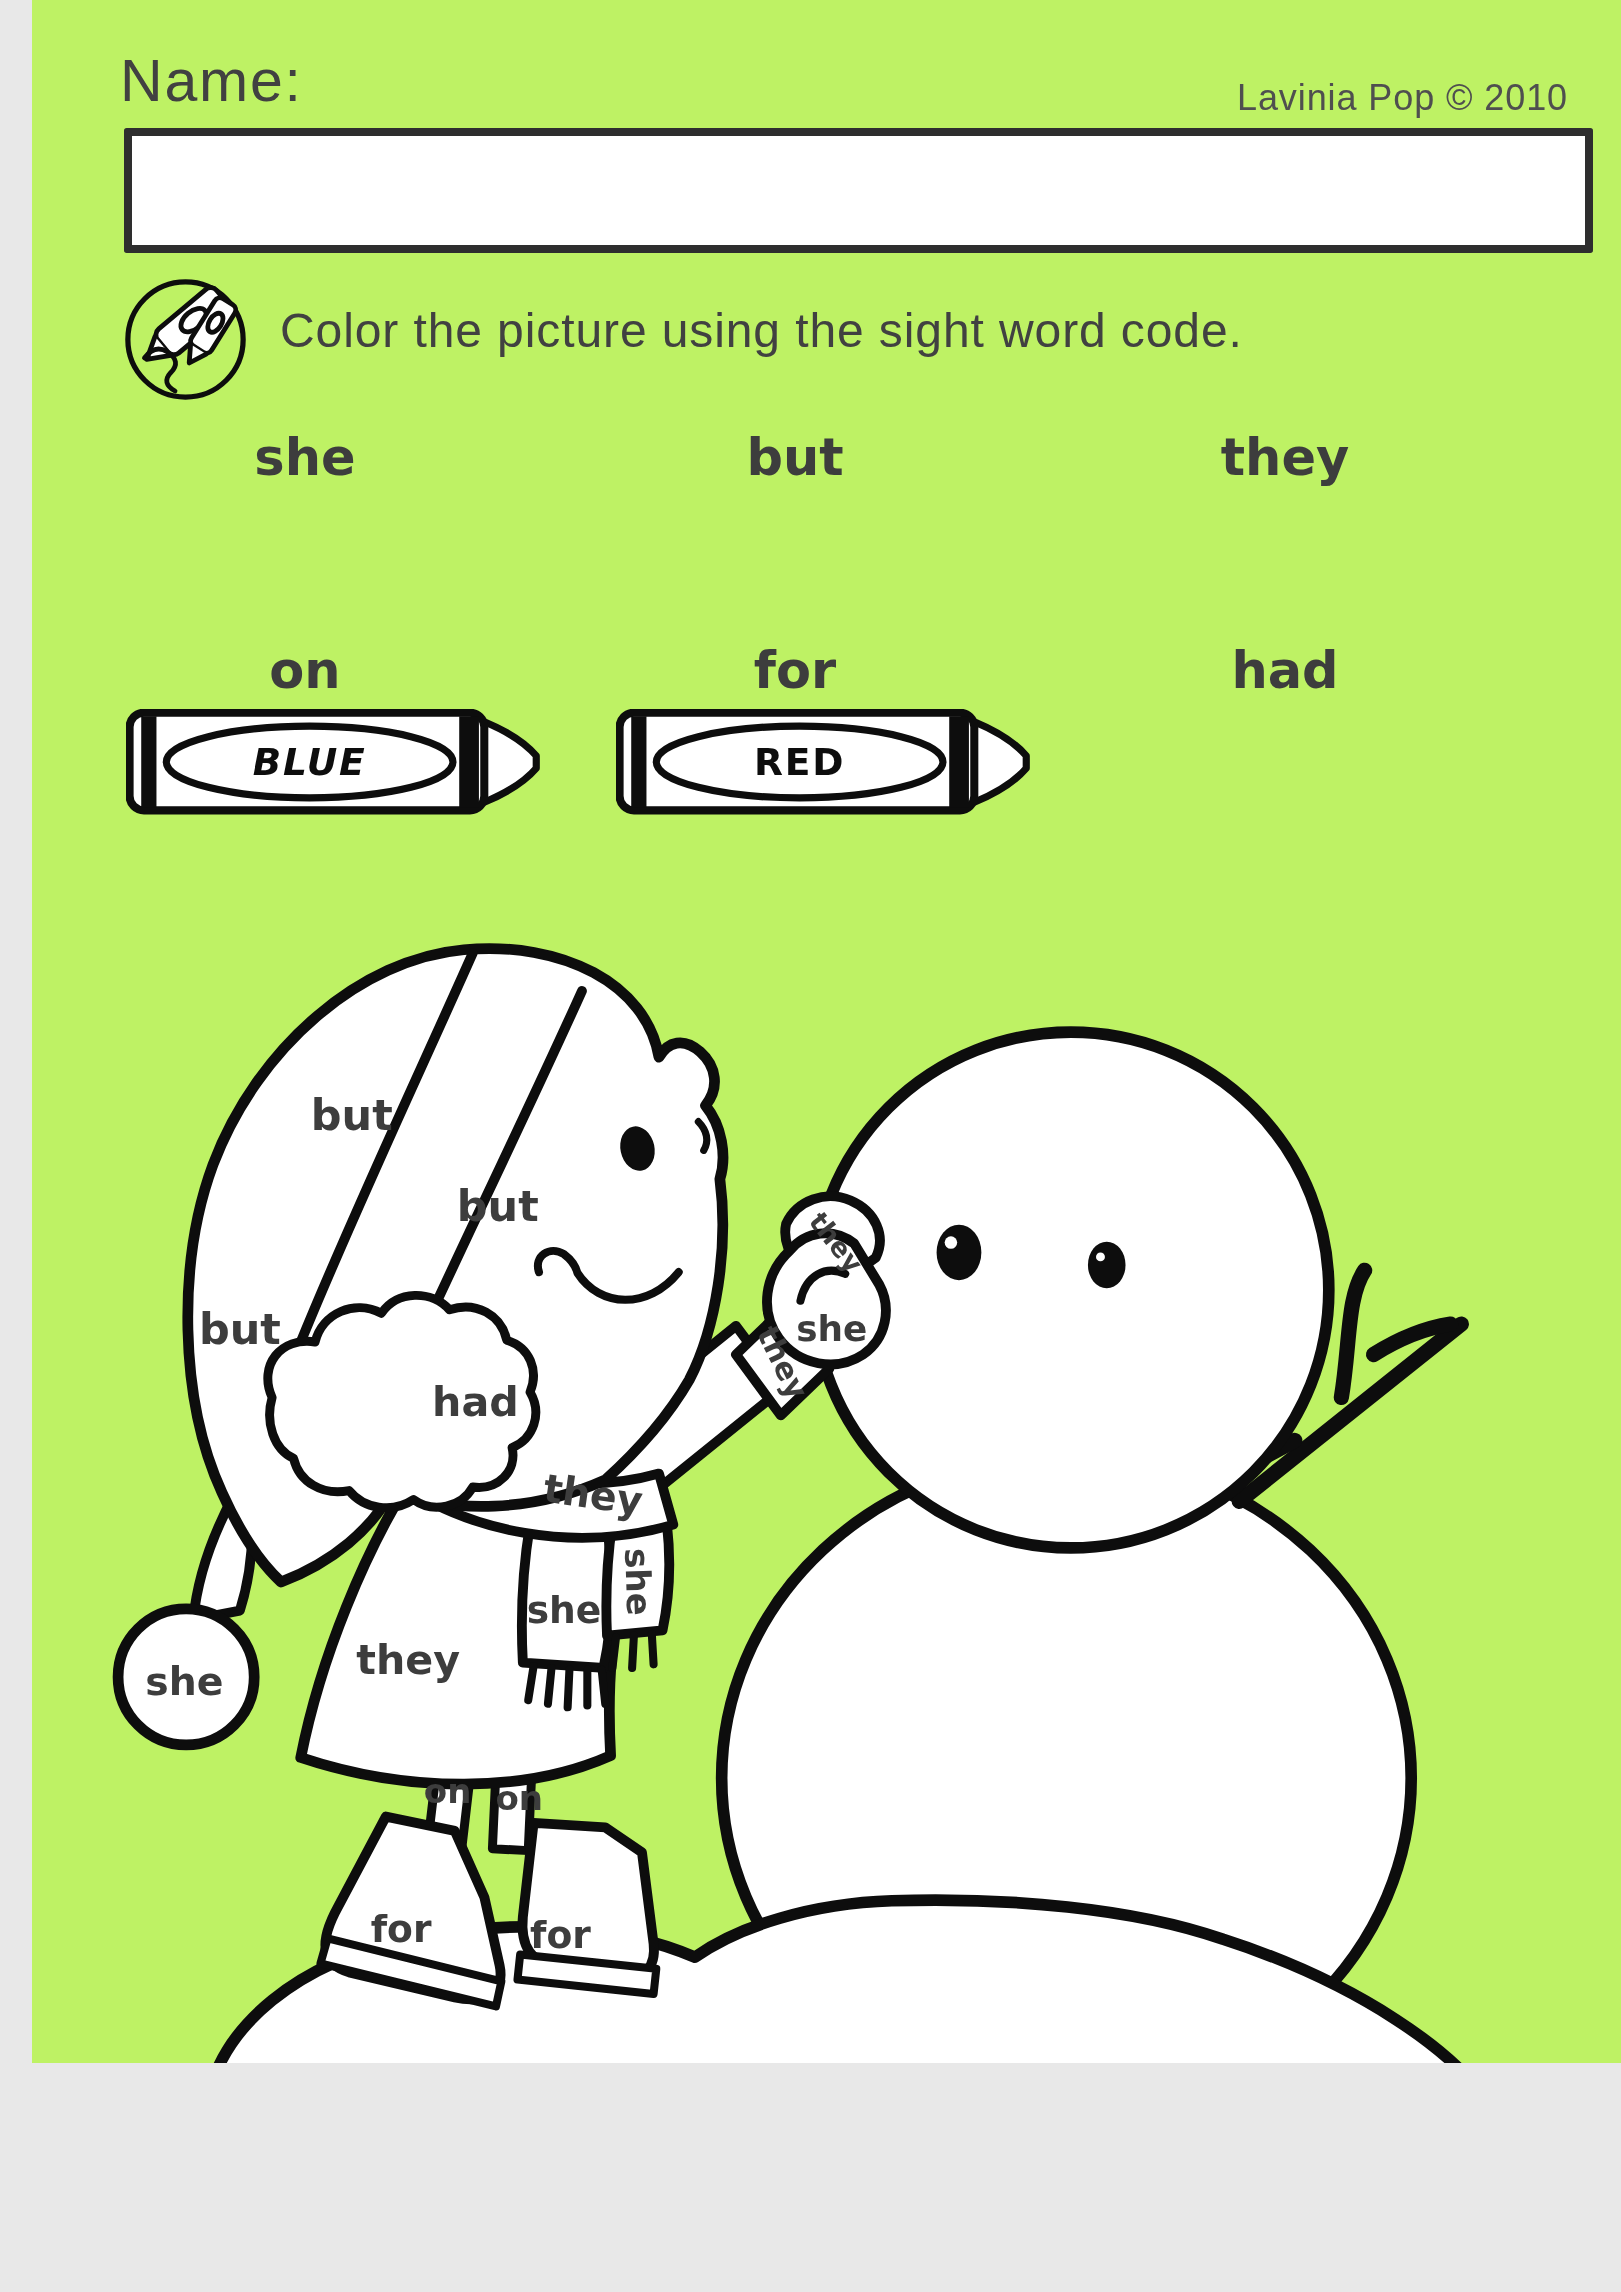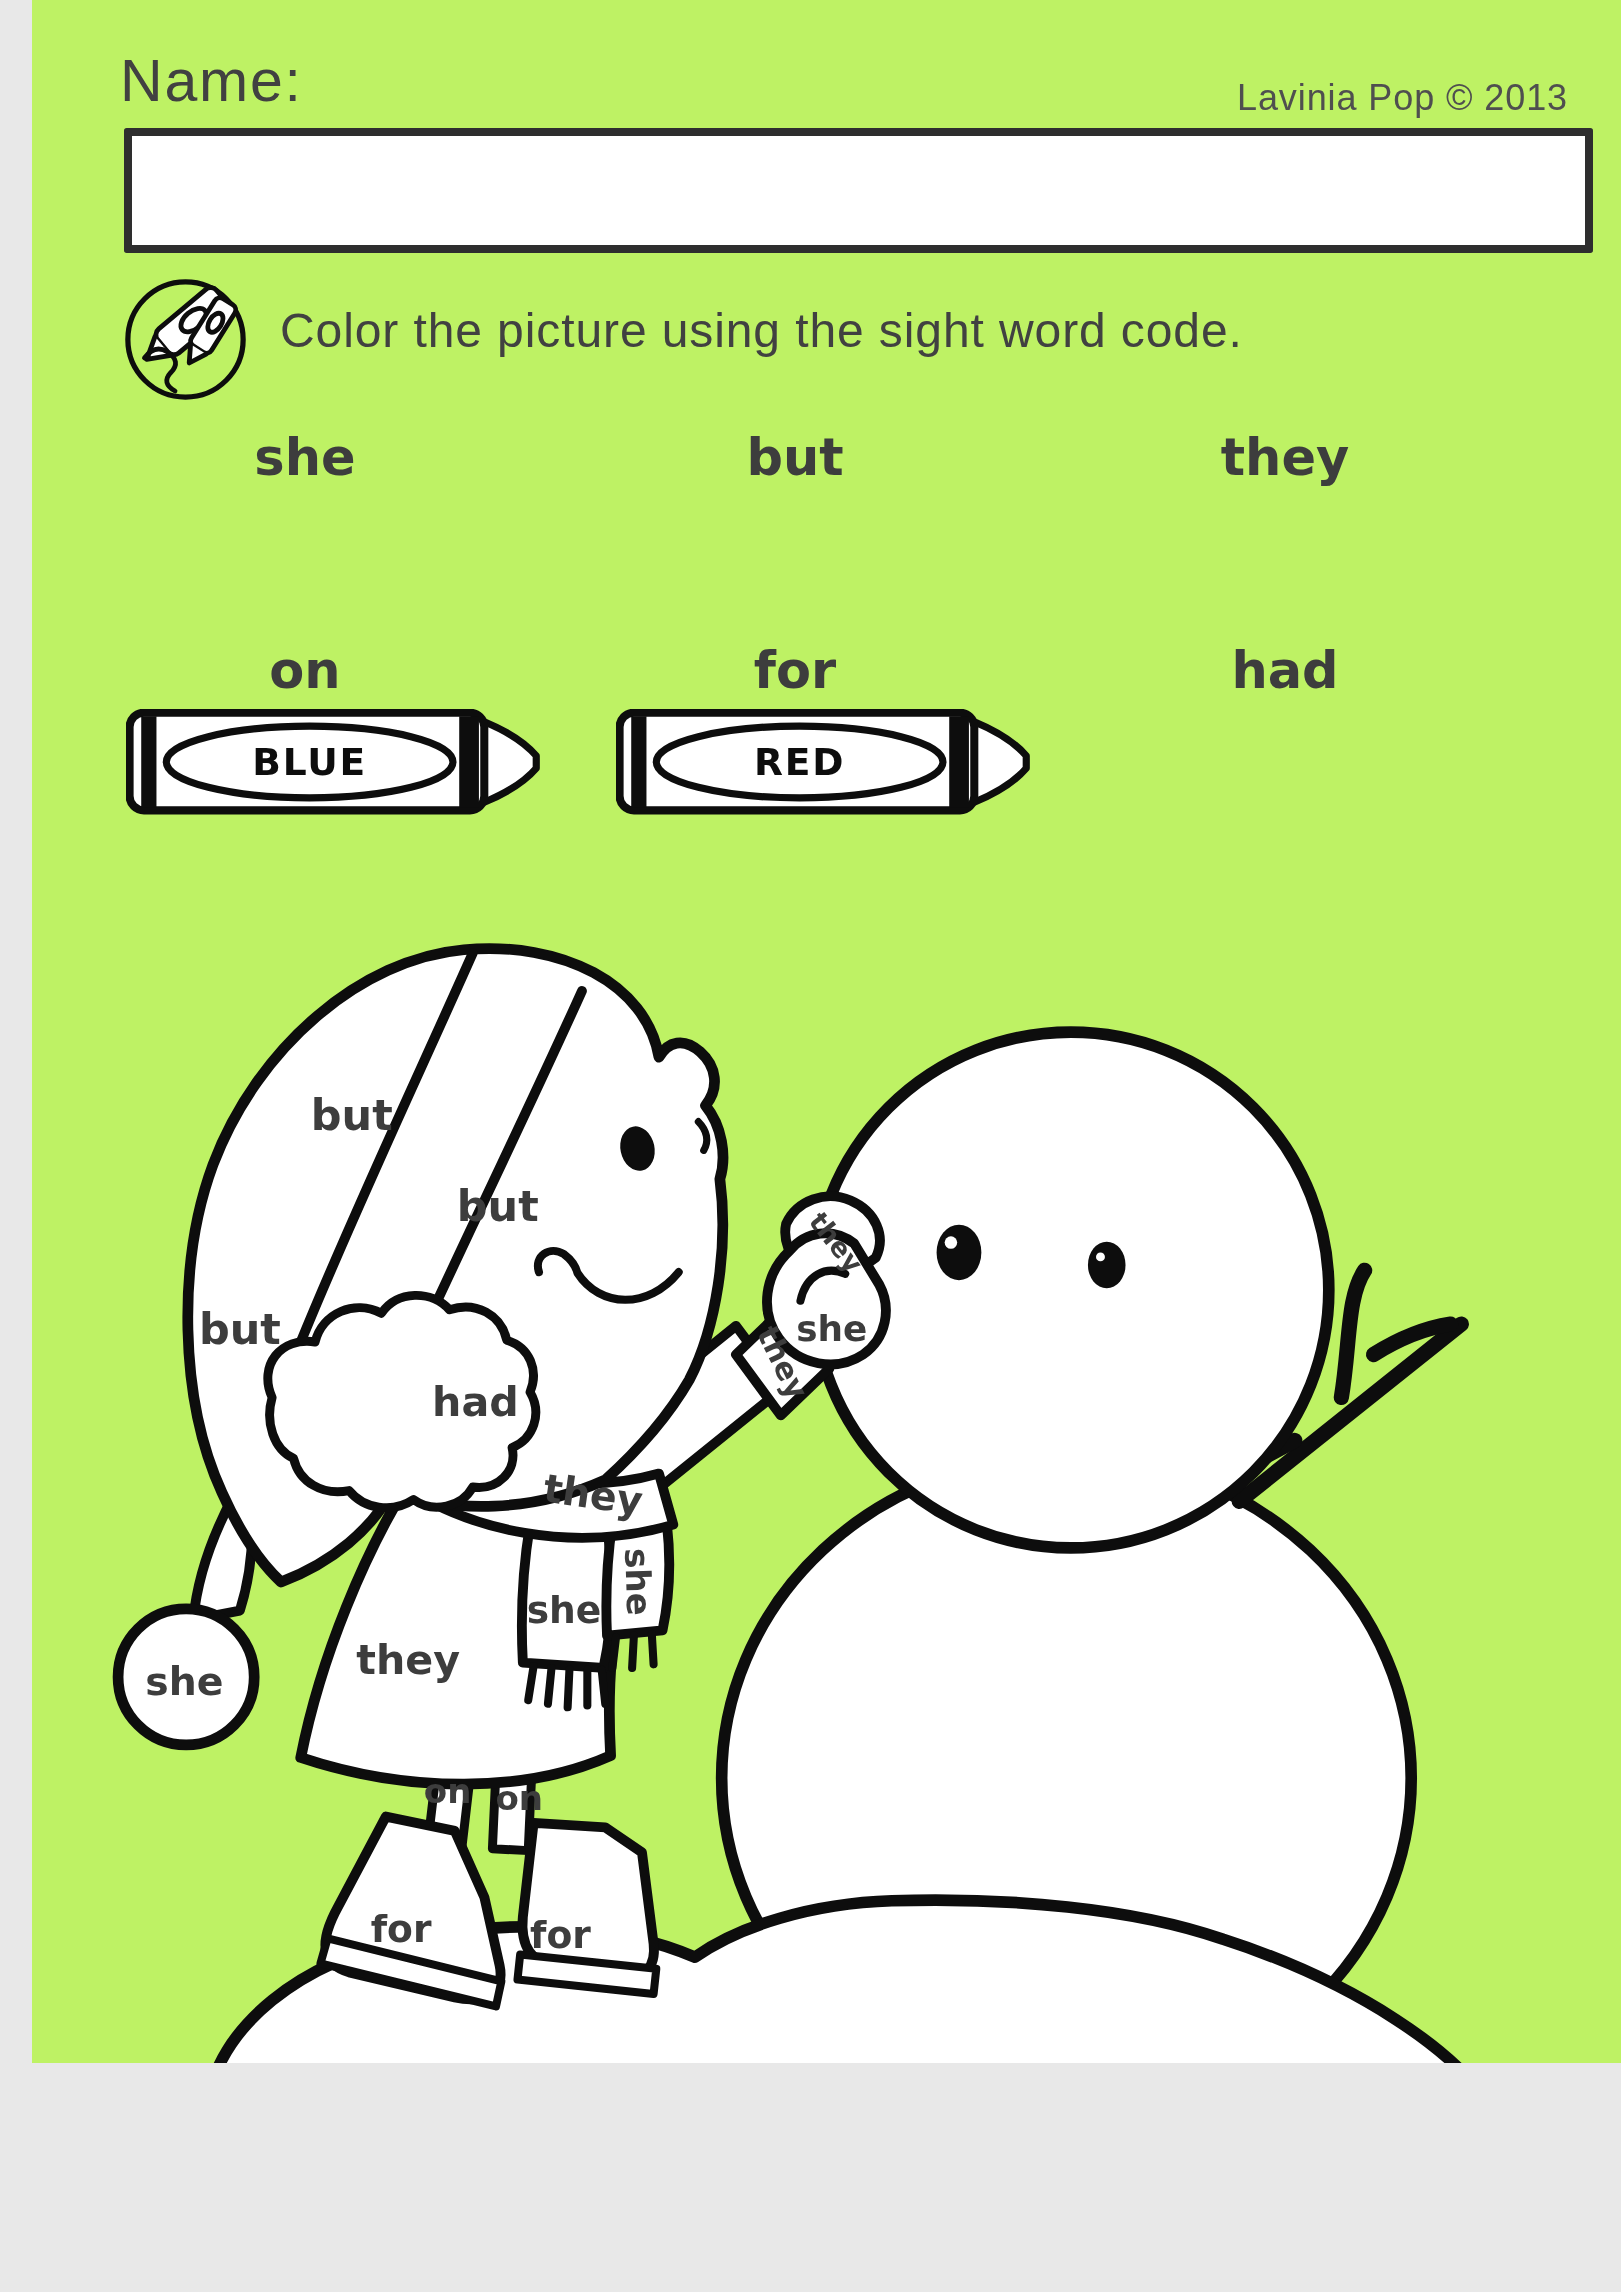--- a/index.html
+++ b/index.html
@@ -27,21 +27,21 @@
   .ln{fill:none;stroke:#0d0d0d;stroke-linecap:round;stroke-linejoin:round;}
   .wh{fill:#ffffff;stroke:#0d0d0d;stroke-linecap:round;stroke-linejoin:round;}
   .crayon-color{font-family:"DejaVu Sans",sans-serif;font-weight:bold;fill:#0d0d0d;letter-spacing:2px;text-anchor:middle;}
 </style>
 </head>
 <body>
 
 <div class="page">
 
   <div class="name-label thin">Name:</div>
-  <div class="copyright thin">Lavinia Pop © 2013</div>
+  <div class="copyright thin">Lavinia Pop © 2010</div>
   <div class="name-box"></div>
 
   <div class="icon-wrap">
     <svg viewBox="0 0 150 150" width="131" height="131">
       <circle cx="75" cy="75" r="66" class="ln" stroke-width="6"></circle>
       <g class="wh" stroke-width="5.5">
         <g transform="rotate(50 70 70)">
           <rect x="48" y="6" width="36" height="88" rx="9"></rect>
           <path d="M52 94 L66 118 L80 94"></path>
           <ellipse cx="66" cy="48" rx="10" ry="17"></ellipse>
@@ -57,21 +57,21 @@
   </div>
   <div class="instruction-text thin">Color the picture using the sight word code.</div>
 
   <div class="key-word sw" style="left:94px;top:428px;">she</div>
   <div class="key-word sw" style="left:584px;top:428px;">but</div>
   <div class="key-word sw" style="left:1074px;top:428px;">they</div>
   <div class="key-word sw" style="left:94px;top:641px;">on</div>
   <div class="key-word sw" style="left:584px;top:641px;">for</div>
   <div class="key-word sw" style="left:1074px;top:641px;">had</div>
 
-  <div class="crayon" style="left:94px;top:709px;">
+  <div class="crayon" style="left:94px;top:709px;font-style:italic;">
     <svg viewBox="0 0 470 118" width="421" height="106">
       <path class="wh" stroke-width="8" d="M400 14 C424 24 446 38 458 52 L458 66 C446 80 424 94 400 104 Z"></path>
       <rect class="wh" stroke-width="9" x="4" y="4" width="396" height="109" rx="16"></rect>
       <rect x="17" y="8" width="17" height="102" fill="#0d0d0d"></rect>
       <rect x="372" y="8" width="22" height="102" fill="#0d0d0d"></rect>
       <ellipse class="ln" stroke-width="8" cx="205" cy="59" rx="160" ry="40"></ellipse>
       <text x="205" y="74" font-size="42" class="crayon-color">BLUE</text>
     </svg>
   </div>
   <div class="crayon" style="left:584px;top:709px;">

